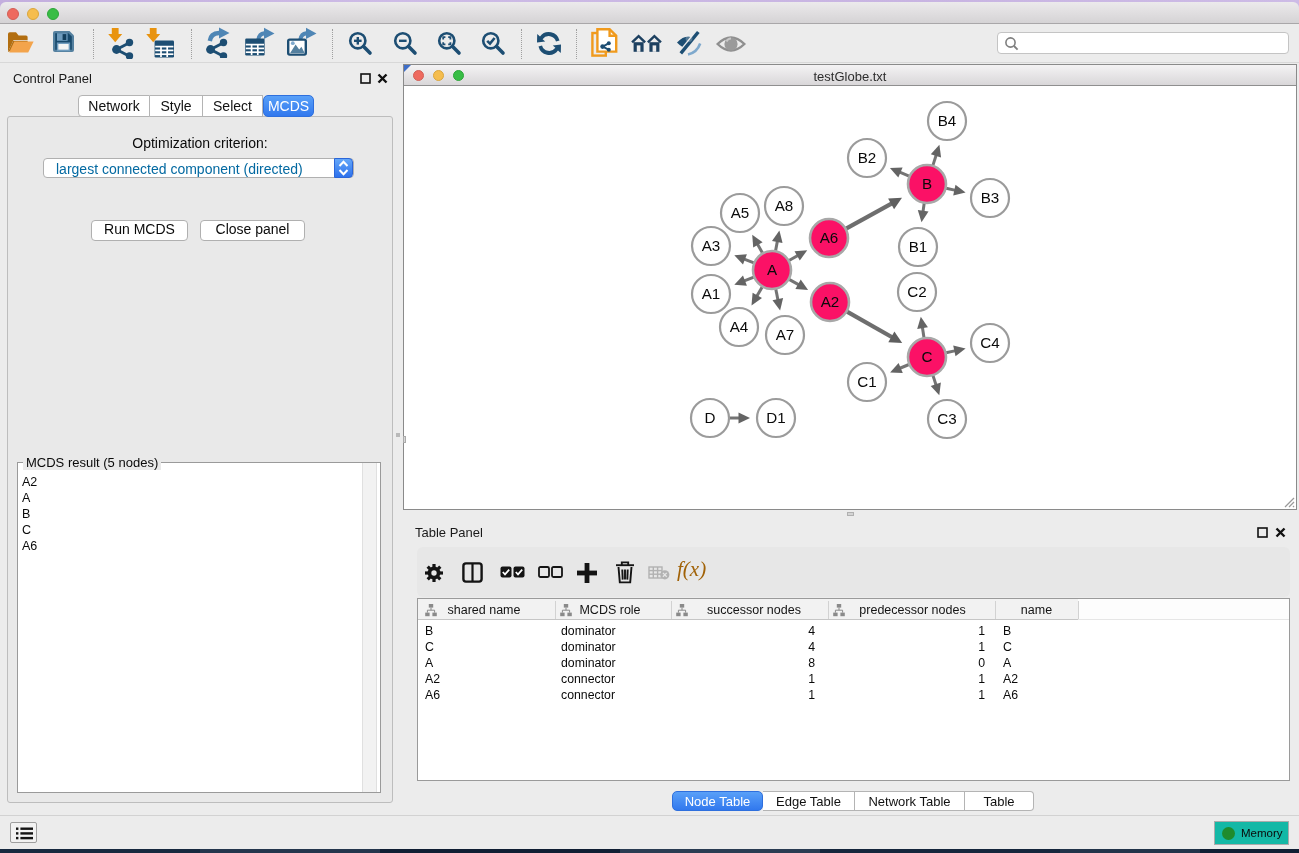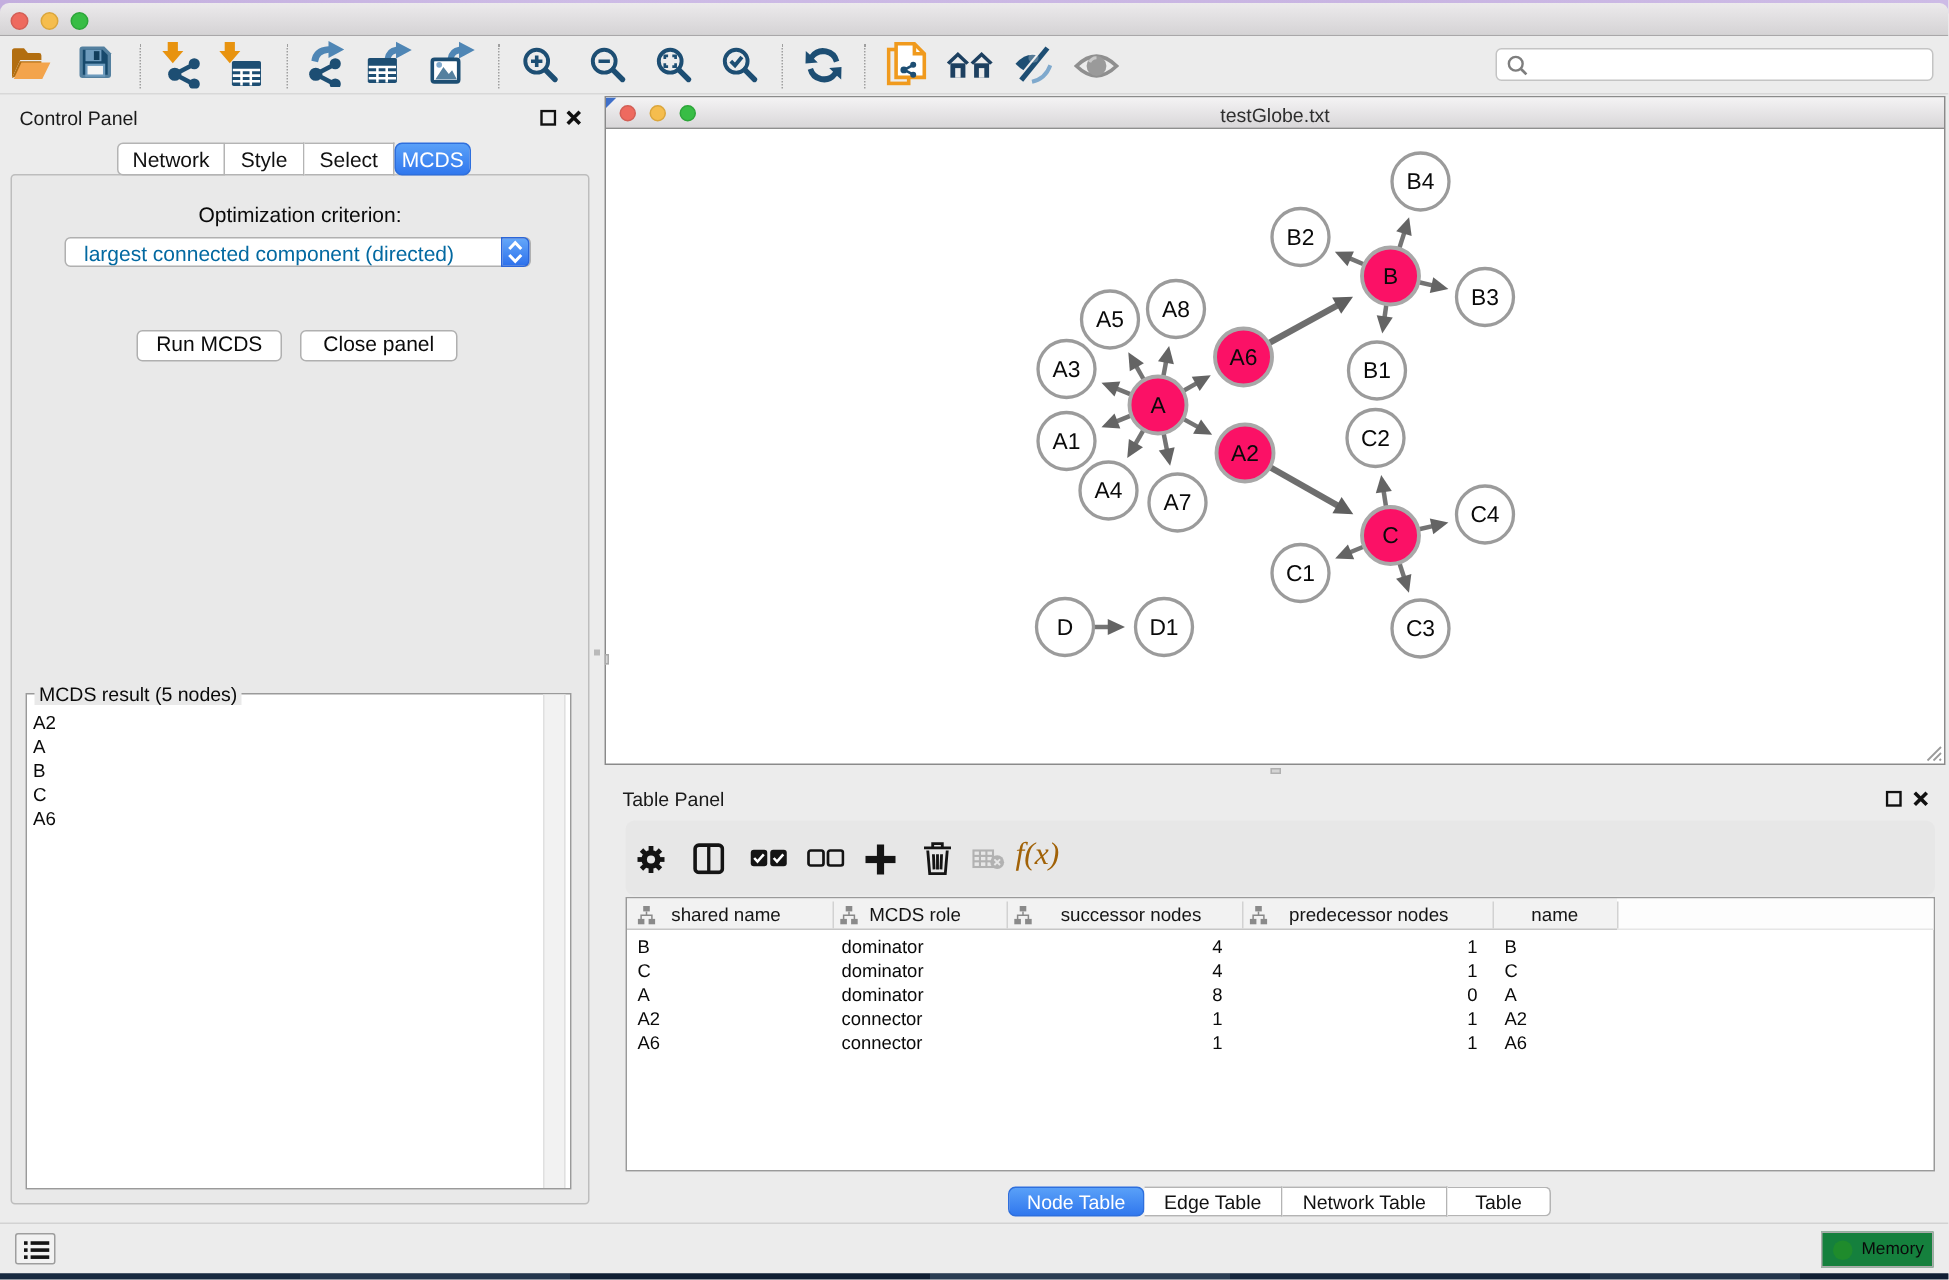--- a/index.html
+++ b/index.html
@@ -64,21 +64,21 @@
     border-left:1px solid #e0e0e0; border-right:1px solid #e0e0e0; }
 
   
   #vdivider-dot { left:396px; top:433px; width:4px; height:4px; background:#b9b9b9; }
 
   
   #statusbar { left:0; top:815px; width:1299px; height:34px; background:#ececec;
     border-top:1px solid #d2d2d2; }
   #status-listbtn { left:10px; top:822px; width:27px; height:21px; background:#f2f2f2;
     border:1px solid #9e9e9e; border-radius:2px; }
-  #memory-btn { left:1214px; top:821px; width:75px; height:24px; background:#15803d;
+  #memory-btn { left:1214px; top:821px; width:75px; height:24px; background:#14b8a6;
     border:1px solid #ababab; font-size:11.5px; color:#0a0a0a; }
   #memory-btn .dot { position:absolute; left:7px; top:5px; width:13px; height:13px;
     border-radius:50%; background:#1f8b2c; }
   #memory-btn .lbl { position:absolute; left:26px; top:5px; }
 
   
   .hsep { position:absolute; top:2px; height:18px; width:1px; background:#d2d2d2; }
   .hlbl { position:absolute; top:4px; font-size:12.5px; color:#141414; text-align:center; }
   .trow { position:absolute; font-size:12.3px; color:#0a0a0a; height:16px; line-height:16px; }
   .c-l { position:absolute; }

